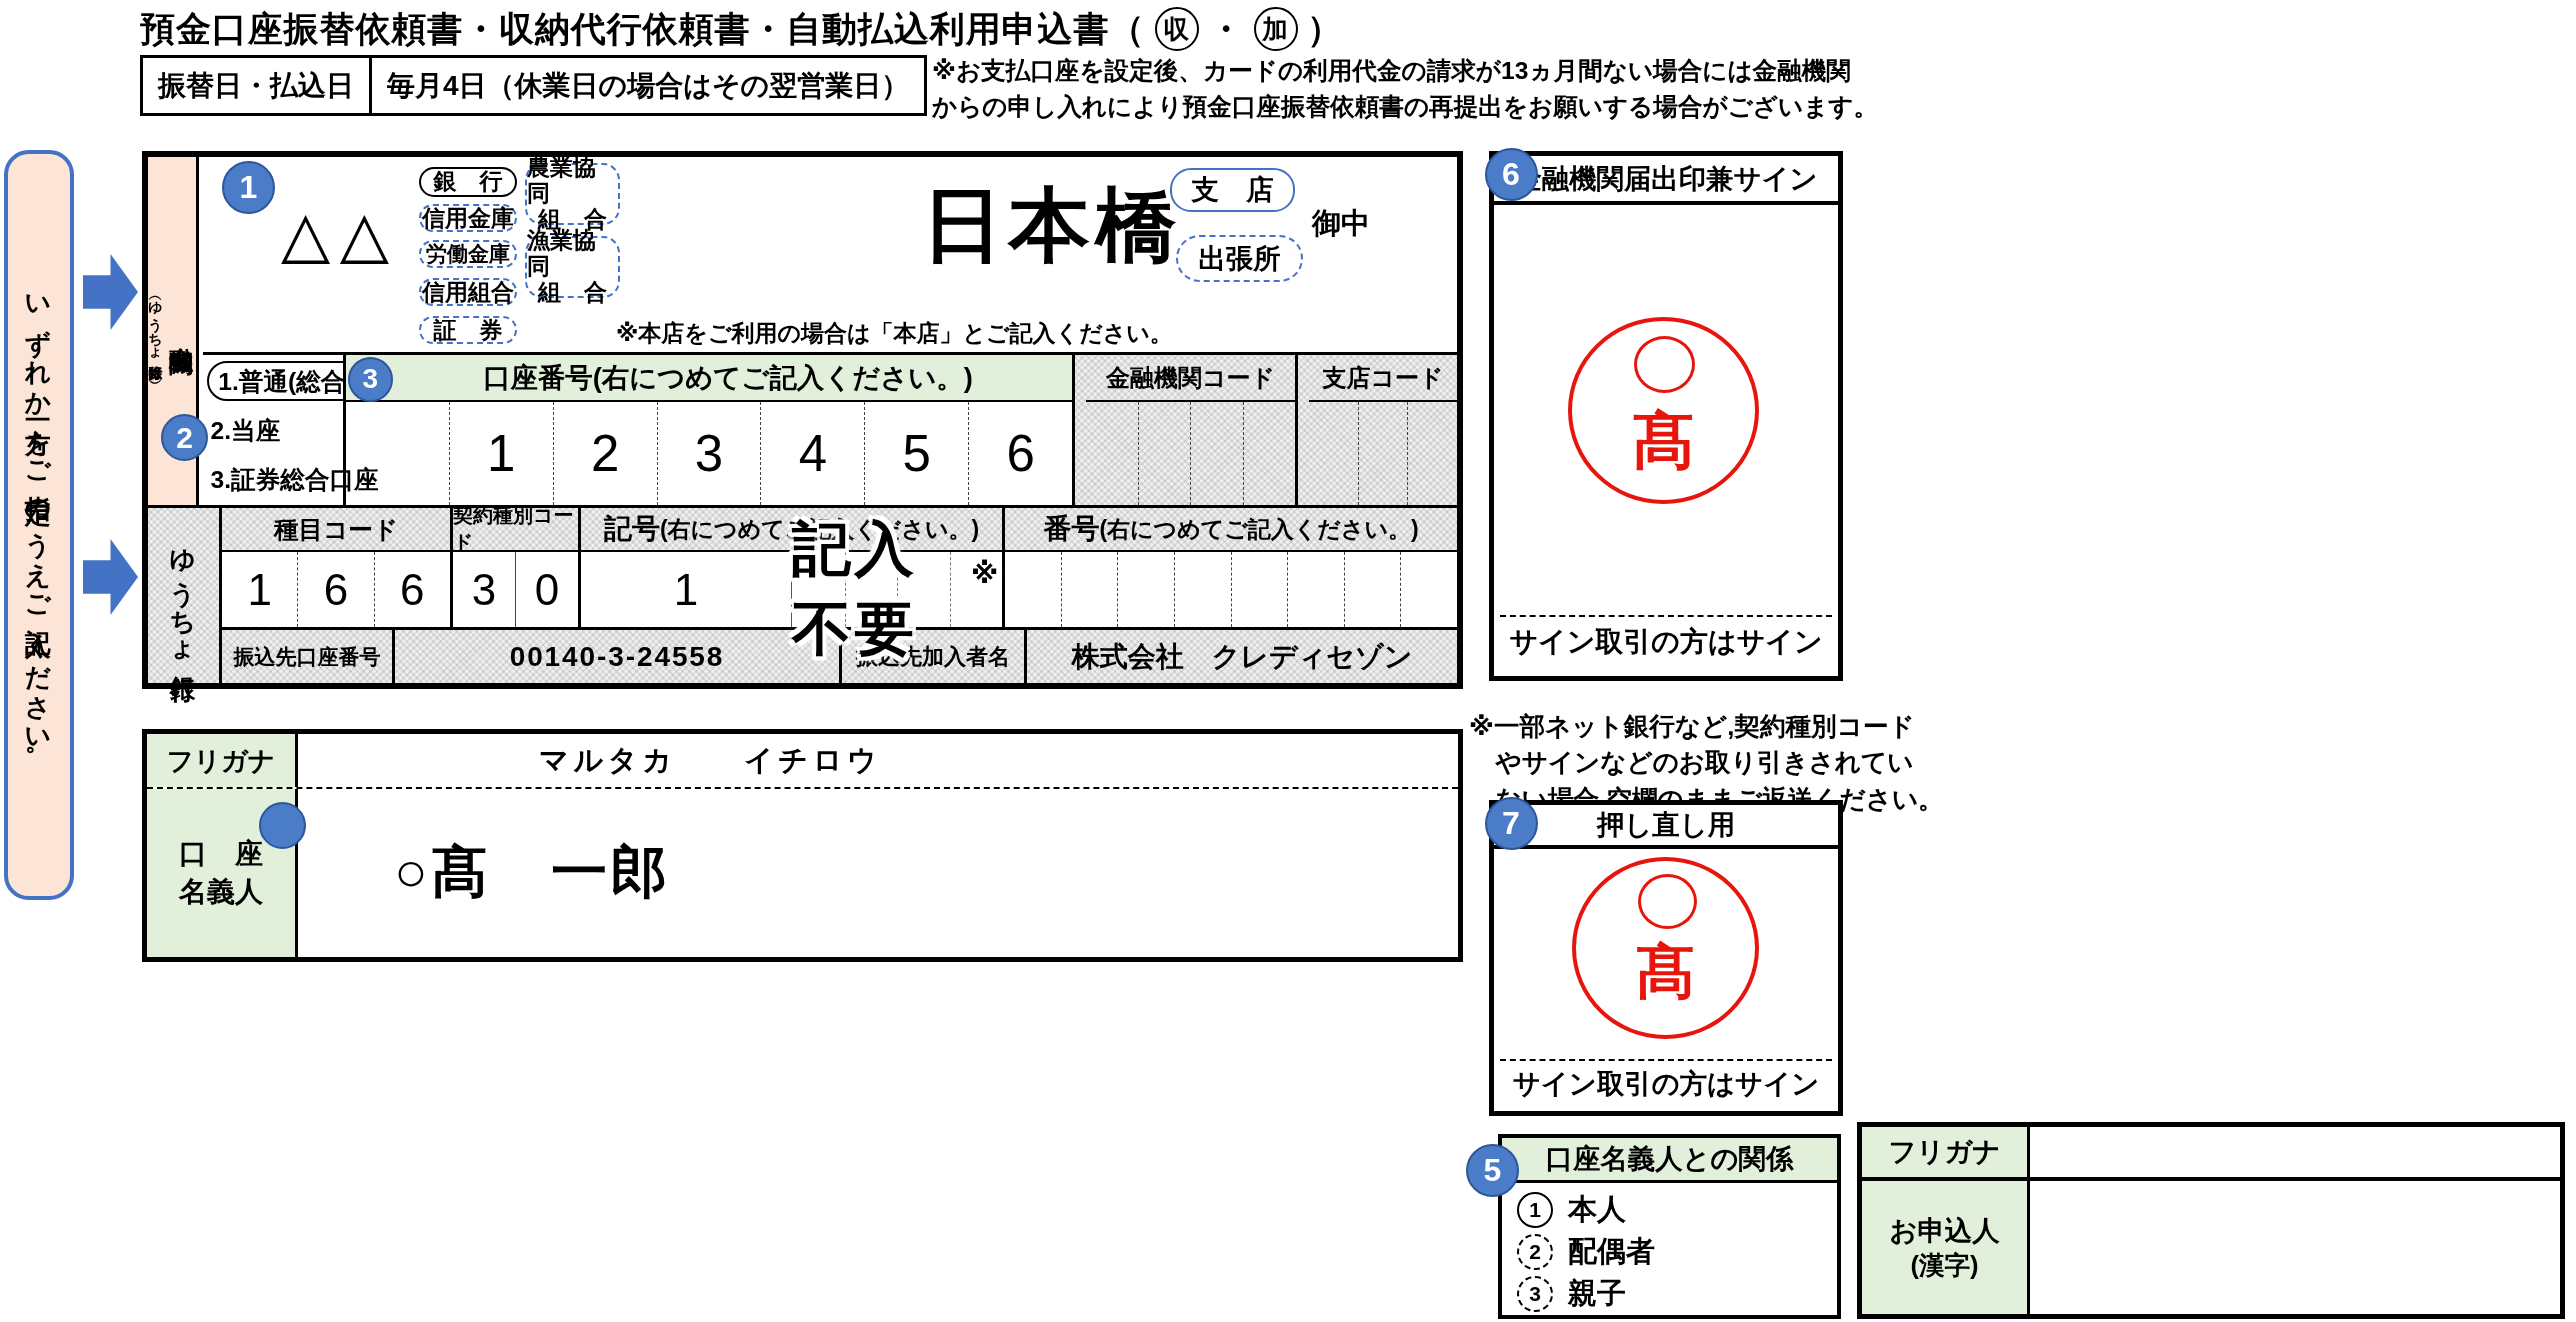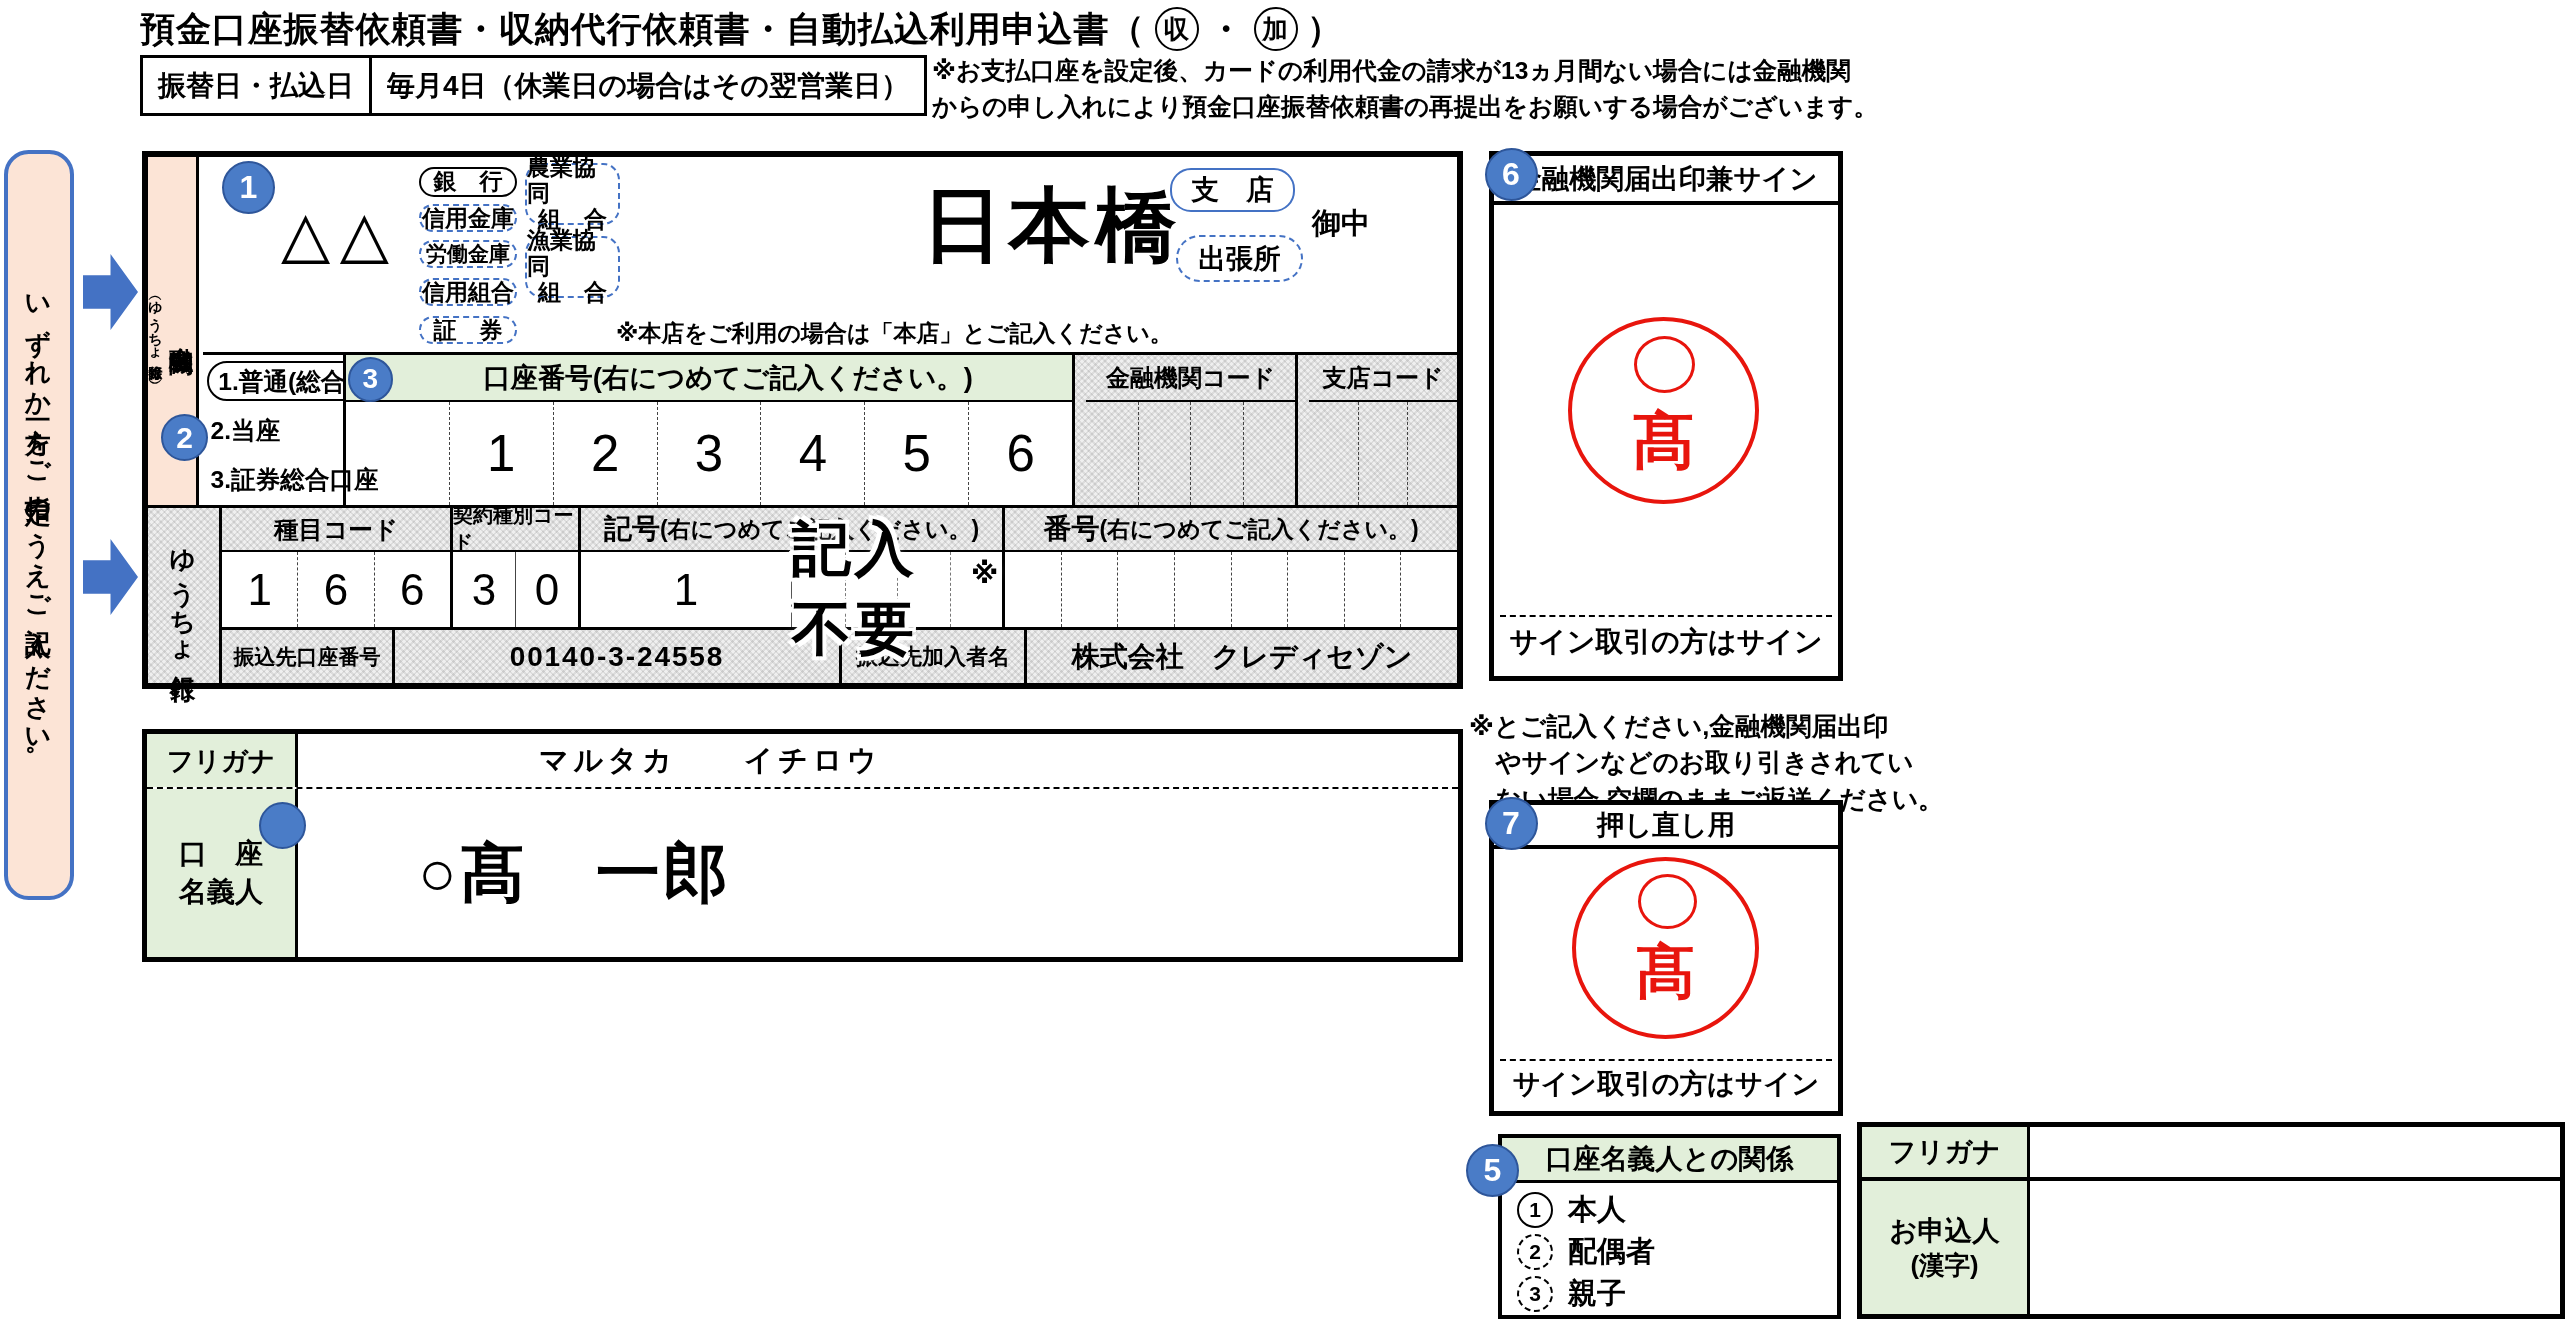--- a/index.html
+++ b/index.html
@@ -139,21 +139,21 @@
 
   
   .holder-box { left:142px; top:729px; width:1321px; height:233px; border:5.7px solid #000; background:#fff; display:flex; flex-direction:column; }
   .holder-r1 { height:55px; display:flex; border-bottom:2.8px dashed #000; }
   .holder-r1 .lbl { width:151px; border-right:3.8px solid #000; display:flex; align-items:center; justify-content:center;
                     font-size:26.5px; font-weight:900; }
   .holder-r1 .val { flex:1; display:flex; align-items:center; padding-left:241px; font-size:29px; font-weight:900; letter-spacing:4.7px; }
   .holder-r2 { flex:1; display:flex; position:relative; }
   .holder-r2 .lbl { width:151px; border-right:3.8px solid #000; display:flex; flex-direction:column;
                     align-items:center; justify-content:center; font-size:28px; font-weight:900; line-height:1.35; }
-  .holder-r2 .val { flex:1; display:flex; align-items:center; padding-left:120px; font-size:64px; font-weight:600; letter-spacing:3.8px; }
+  .holder-r2 .val { flex:1; display:flex; align-items:center; padding-left:96px; font-size:56px; font-weight:600; letter-spacing:3.8px; }
   .plain-badge { position:absolute; left:112px; top:13.2px; width:47px; height:47px; border-radius:50%;
                  background:#4a7cc7; border:2.8px solid #2e569a; z-index:5; }
 
   
   .relation-box { left:1498px; top:1134px; width:343px; height:185px; border:4.7px solid #000; background:#fff; }
   .relation-box .hdr { height:45px; border-bottom:3.8px solid #000; display:flex; align-items:center; justify-content:center;
                        font-size:27.4px; font-weight:900; }
   .rel-items { padding:5.7px 0 0 15px; }
   .rel-item { display:flex; align-items:center; gap:15px; height:42px; }
   .numcirc { width:36px; height:36px; border-radius:50%; display:flex; align-items:center; justify-content:center;
@@ -375,21 +375,21 @@
       <div class="lbl green">
         <span>口　座</span>
         <span>名義人</span>
       </div>
       <div class="plain-badge"></div>
       <div class="val">○髙　一郎</div>
     </div>
   </div>
 
   <div class="abs net-note">
-    <div>※とご記入ください,金融機関届出印</div>
+    <div>※一部ネット銀行など,契約種別コード</div>
     <div class="ind">やサインなどのお取り引きされてい</div>
     <div class="ind">ない場合,空欄のままご返送ください。</div>
   </div>
 
   <div class="abs stamp-box" style="left:1489px; top:800px; width:354px; height:316px;">
     <div class="hdr" style="height:44px; font-size:27.4px;">
       <div class="badge" style="left:-9.5px; top:-7.6px; width:53px; height:53px; font-size:32px;">7</div>
       <span>押し直し用</span>
     </div>
     <div style="position:relative; height:261px;">

